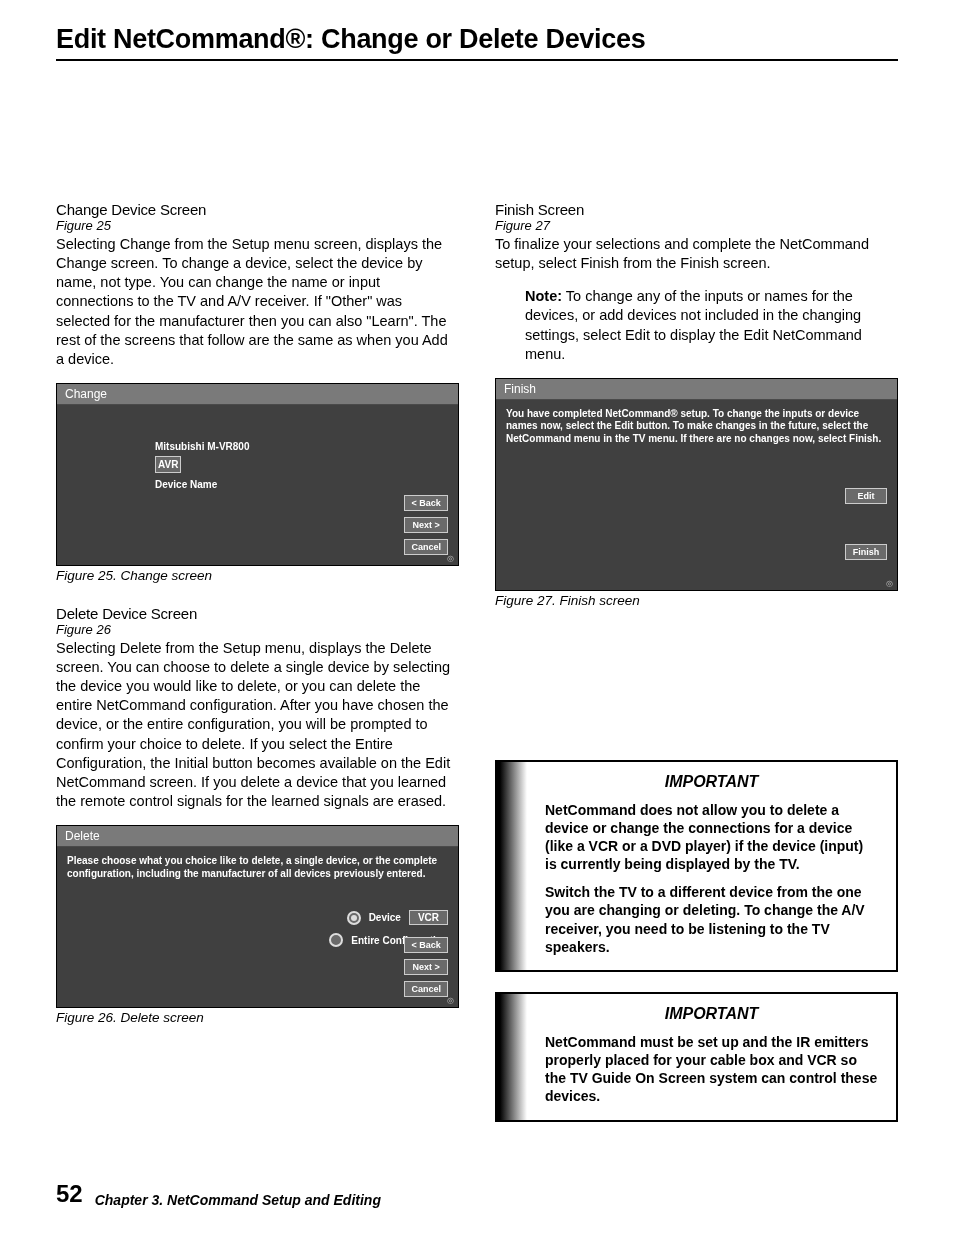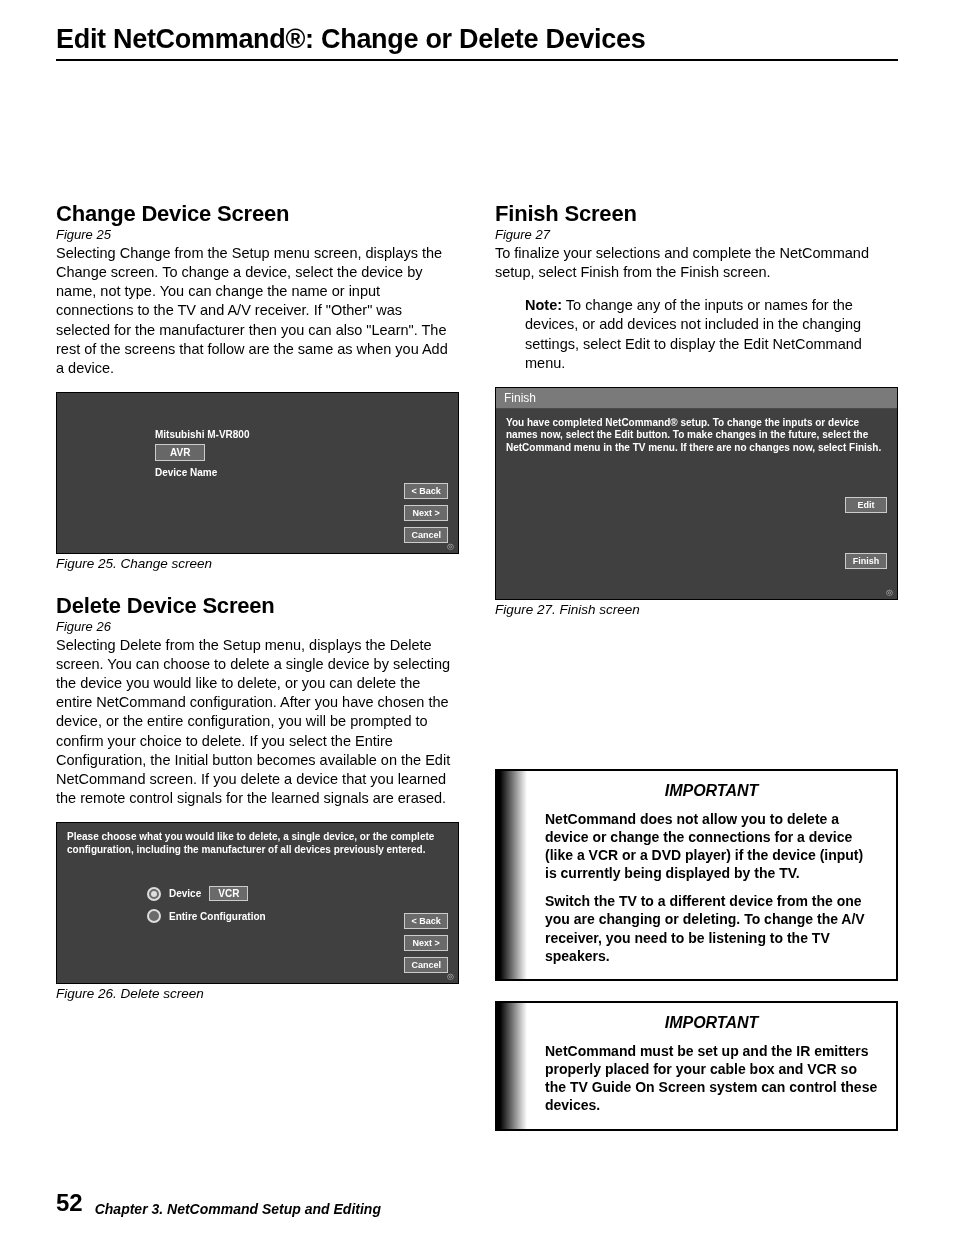--- a/index.html
+++ b/index.html
@@ -18,22 +18,22 @@
     border-bottom: 2px solid #000;
     padding-bottom: 4px;
     margin-bottom: 140px;
   }
   .cols {
     display: flex;
     gap: 36px;
   }
   .col { flex: 1; min-width: 0; }
   h2.section {
-    font-size: 22px;
-    font-weight: bold;
+    font-size: 15px;
+    font-weight: normal;
     margin-bottom: 0;
     letter-spacing: -0.2px;
   }
   .figref {
     font-style: italic;
     font-size: 13px;
     margin-bottom: 2px;
   }
   .body {
     font-size: 14.5px;
@@ -80,21 +80,21 @@
   .shot .center-area {
     text-align: left;
     margin: 28px 0 0 88px;
     font-size: 10px;
   }
   .shot .devname { font-weight: bold; margin-bottom: 4px; }
   .shot .inputbox {
     display: inline-block;
     border: 1px solid #ccc;
     background: #676767;
-    padding: 2px 14px;
+    padding: 2px 2px;
     font-weight: bold;
     font-size: 10px;
     margin-bottom: 6px;
   }
   .shot .label-under { font-size: 10px; font-weight: bold; }
   .shot .btn-col {
     position: absolute;
     right: 10px;
     bottom: 10px;
     display: flex;
@@ -119,20 +119,21 @@
     color: #bbb;
   }
 
   .radio-row {
     display: flex;
     align-items: center;
     gap: 8px;
     margin: 4px 0;
     font-size: 10px;
     font-weight: bold;
+    justify-content: flex-end;
   }
   .radio {
     width: 14px; height: 14px;
     border: 2px solid #ddd;
     border-radius: 50%;
     display: inline-flex;
     align-items: center;
     justify-content: center;
     background: #6a6a6a;
   }
@@ -192,20 +193,21 @@
 
 <div class="cols">
 
   <div class="col">
 
     <h2 class="section">Change Device Screen</h2>
     <div class="figref">Figure 25</div>
     <div class="body">Selecting Change from the Setup menu screen, displays the Change screen. To change a device, select the device by name, not type.  You can change the name or input connections to the TV and A/V receiver.  If "Other" was selected for the manufacturer then you can also "Learn".  The rest of the screens that follow are the same as when you Add a device.</div>
 
     <div class="shot">
+      <div class="shot-title">Change</div>
       <div class="shot-body">
         <div class="center-area">
           <div class="devname">Mitsubishi M-VR800</div>
           <div class="inputbox">AVR</div>
           <div class="label-under">Device Name</div>
         </div>
         <div class="btn-col">
           <div class="btn">&lt; Back</div>
           <div class="btn">Next &gt;</div>
           <div class="btn">Cancel</div>
@@ -213,22 +215,23 @@
         <div class="corner">◎</div>
       </div>
     </div>
     <div class="caption">Figure 25. Change screen</div>
 
     <h2 class="section">Delete Device Screen</h2>
     <div class="figref">Figure 26</div>
     <div class="body">Selecting Delete from the Setup menu, displays the Delete screen.  You can choose to delete a single device by selecting the device you would like to delete, or you can delete the entire NetCommand configuration.  After you have chosen the device, or the entire configuration, you will be prompted to confirm your choice to delete.  If you select the Entire Configuration, the Initial button becomes available on the Edit NetCommand screen.  If you delete a device that you learned the remote control signals for the learned signals are erased.</div>
 
     <div class="shot">
+      <div class="shot-title">Delete</div>
       <div class="shot-body">
-        <div class="instr">Please choose what you would like to delete, a single device, or the complete configuration, including the manufacturer of all devices previously entered.</div>
+        <div class="instr">Please choose what you choice like to delete, a single device, or the complete configuration, including the manufacturer of all devices previously entered.</div>
         <div style="margin:30px 0 0 80px;">
           <div class="radio-row">
             <span class="radio sel"></span>
             <span>Device</span>
             <span class="vcrbox">VCR</span>
           </div>
           <div class="radio-row" style="margin-top:8px;">
             <span class="radio"></span>
             <span>Entire Configuration</span>
           </div>

